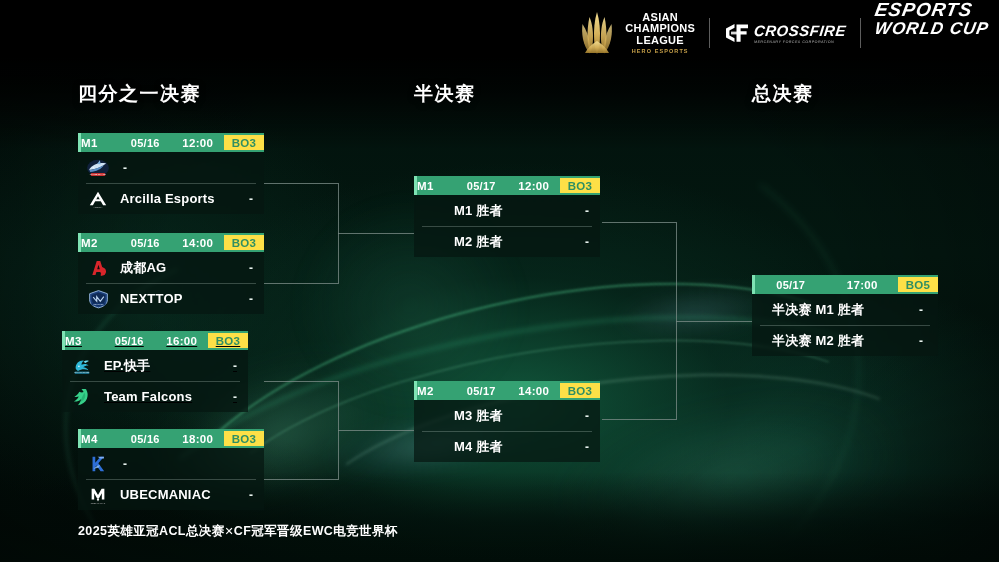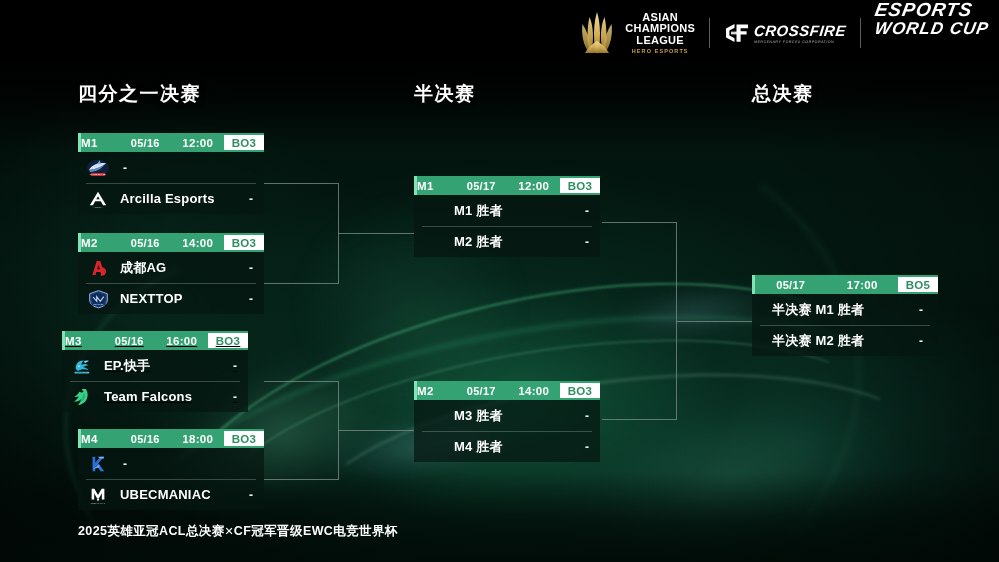--- a/index.html
+++ b/index.html
@@ -201,21 +201,21 @@
     flex: 1; text-align: center;
     color: #ffffff; font-size: 11px; font-weight: 700; letter-spacing: 0.3px;
   }
   .m-head .mh-time {
     flex: 1; text-align: center;
     color: #ffffff; font-size: 11.5px; font-weight: 700; letter-spacing: 0.3px;
   }
   .m-head .mh-bo {
     width: 40px; height: 15px;
     display: flex; align-items: center; justify-content: center;
-    background: #ffffff;
+    background: #fde047;
     color: #2f8f63; font-size: 11.5px; font-weight: 700; letter-spacing: 0.3px;
   }
 
   .m-body {
     background: rgba(5,22,16,0.72);
     backdrop-filter: blur(1px);
   }
   .m-row {
     display: flex; align-items: center;
     height: 31px;

